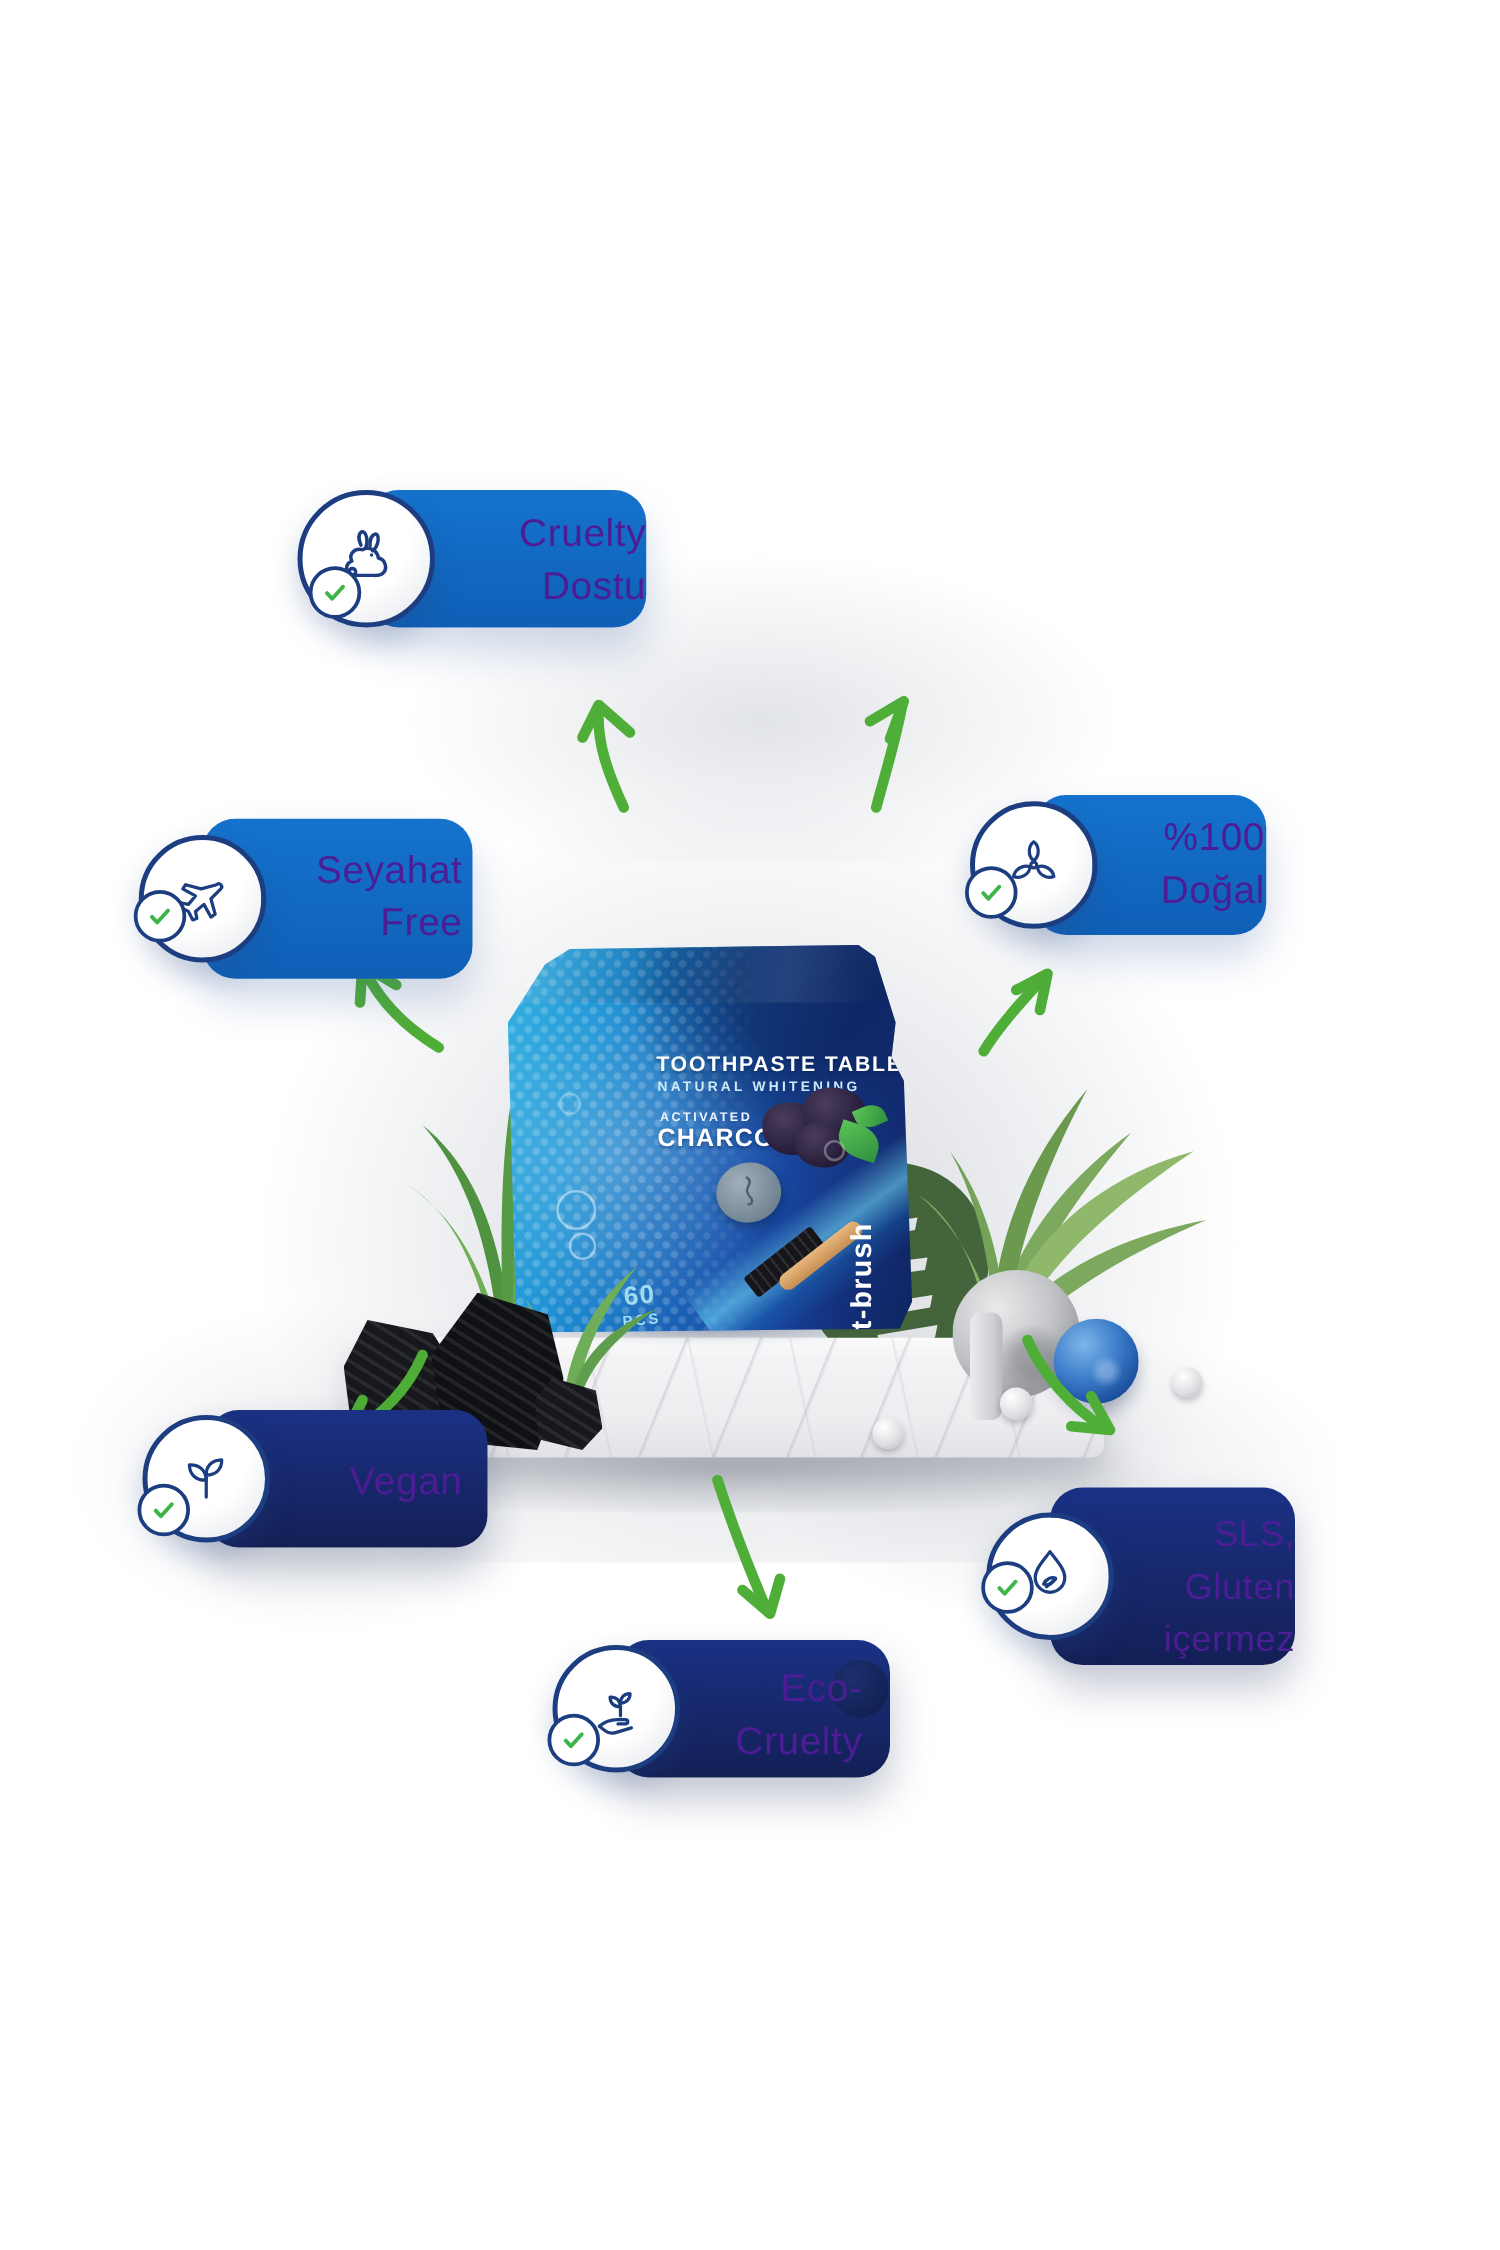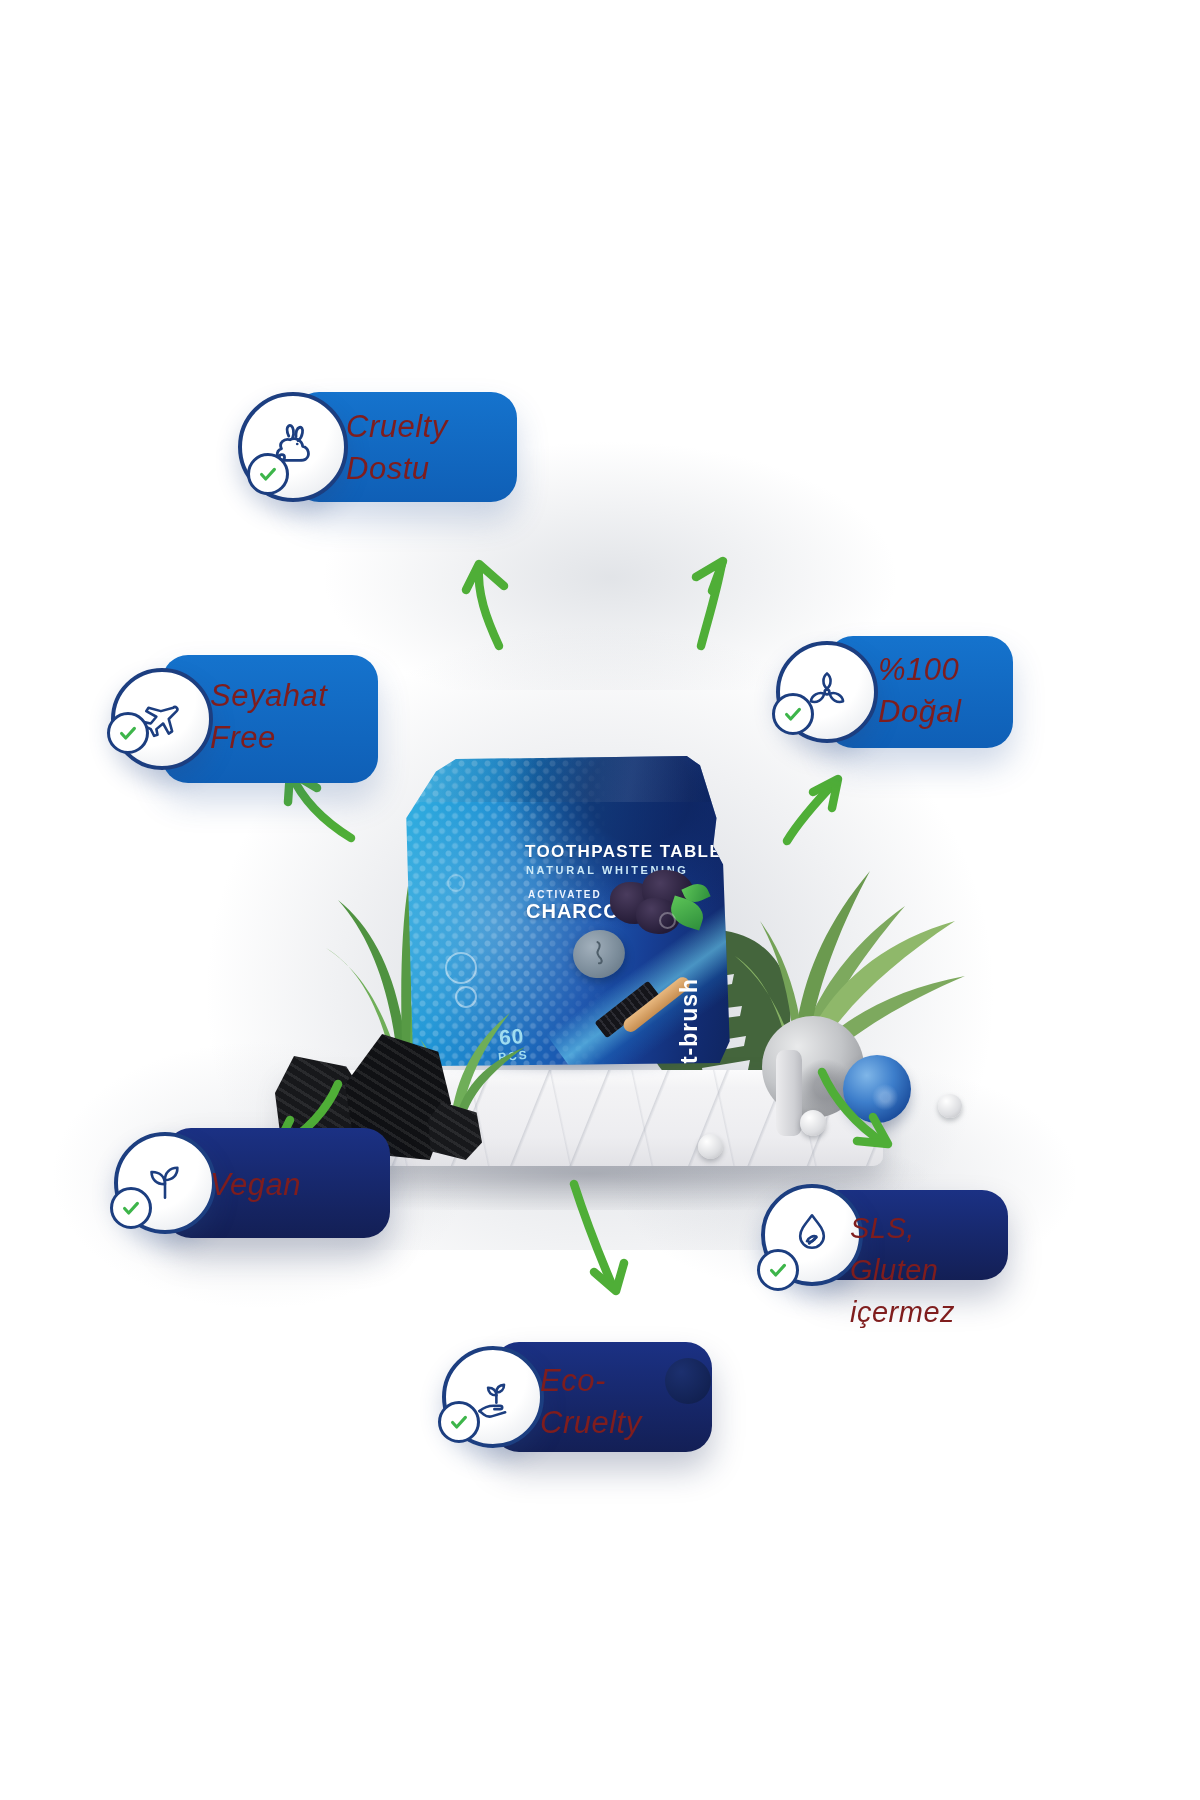--- a/index.html
+++ b/index.html
@@ -34,21 +34,21 @@
     display:flex;align-items:center;justify-content:center;
   }
   .iconwrap.big{width:102px;height:102px;left:-55px;top:50%;transform:translateY(-50%);}
   .iconwrap.small{width:94px;height:94px;left:-51px;top:50%;transform:translateY(-50%);}
   .check{
     position:absolute;width:36px;height:36px;border-radius:50%;
     background:#fff;border:3px solid var(--icon-outline);
     display:flex;align-items:center;justify-content:center;z-index:3;
   }
   .icon-svg{stroke:var(--icon-outline);fill:none;stroke-width:2.3;stroke-linecap:round;stroke-linejoin:round;}
-  .lines{position:absolute;color:#7f1d1d;font-size:31px;line-height:42px;text-align:left;letter-spacing:.5px;font-weight:400;z-index:2;font-style:italic;}
+  .lines{position:absolute;color:#4c1d95;font-size:31px;line-height:42px;text-align:right;letter-spacing:.5px;font-weight:400;z-index:2;}
   .lines .b{font-weight:700;}
   .eco-blob{position:absolute;width:46px;height:46px;border-radius:50%;
     background:radial-gradient(circle at 35% 30%,#1c306f,#0e1c48);z-index:1;}
 
   
   .arrows{position:absolute;left:0;top:0;z-index:50;pointer-events:none;}
   .arrows path{stroke:var(--arrow-green);stroke-width:8.5;fill:none;stroke-linecap:round;stroke-linejoin:round;}
 
   
   .floor-shadow{position:absolute;left:245px;top:1130px;width:690px;height:80px;
@@ -312,41 +312,41 @@
     <div class="check" style="left:-55px;top:59px">
       <svg width="22" height="22" viewBox="0 0 24 24">
           <path d="M5 12.5l4.5 5L19 7" stroke="#3db54a" stroke-width="3.4" fill="none" stroke-linecap="round" stroke-linejoin="round"></path>
         </svg>
     </div>
     <div class="lines" style="left:45px;top:36px;width:160px">
       <div>Vegan</div>
     </div>
   </div>
 
-  <div class="badge dark" style="left:812px;top:1190px;width:196px;height:90px;z-index:60">
+  <div class="badge dark" style="left:840px;top:1190px;width:196px;height:142px;z-index:60">
     <div class="pill"></div>
     <div class="iconwrap small">
       <svg class="icon-svg" width="54" height="54" viewBox="0 0 48 48">
         <path d="M24 6.5c5.8 7.6 10.5 12.6 10.5 18.4A10.5 10.5 0 0 1 24 35.4 10.5 10.5 0 0 1 13.5 24.9c0-5.8 4.7-10.8 10.5-18.4z"></path>
         <path d="M19.5 29.5c1.8-3.8 5.6-5.2 8.3-4.2-1.2 3.6-4.9 5.8-8.3 4.2z"></path>
         <path d="M21.5 31.5l6.5-5.5"></path>
       </svg>
     </div>
     <div class="check" style="left:-55px;top:59px">
       <svg width="22" height="22" viewBox="0 0 24 24">
           <path d="M5 12.5l4.5 5L19 7" stroke="#3db54a" stroke-width="3.4" fill="none" stroke-linecap="round" stroke-linejoin="round"></path>
         </svg>
     </div>
     <div class="lines" style="left:38px;top:17px;width:158px;font-size:29px">
       <div>SLS, Gluten</div>
       <div>içermez</div>
     </div>
   </div>
 
-  <div class="badge dark" style="left:493px;top:1342px;width:219px;height:110px;z-index:60">
+  <div class="badge dark" style="left:493px;top:1312px;width:219px;height:110px;z-index:60">
     <div class="pill"></div>
     <div class="eco-blob" style="left:172px;top:16px"></div>
     <div class="iconwrap small">
       <svg class="icon-svg" width="54" height="54" viewBox="0 0 48 48">
         <path d="M12 36.5c3.8-3.2 8-4.7 12.6-4.7h5.8c2.4 0 2.4 3 0 3h-5.2"></path>
         <path d="M12 36.5l3.8 3c2.2 1.8 5 2.3 7.7 1.5l11.3-3.4"></path>
         <path d="M27 29v-7"></path>
         <path d="M27 22.5c-4.6.2-7.3-2.6-7.4-6.7 4.6-.2 7.3 2.6 7.4 6.7z"></path>
         <path d="M27 20c-.1-4 2.5-6.7 6.8-6.8.1 4-2.5 6.7-6.8 6.8z"></path>
       </svg>

